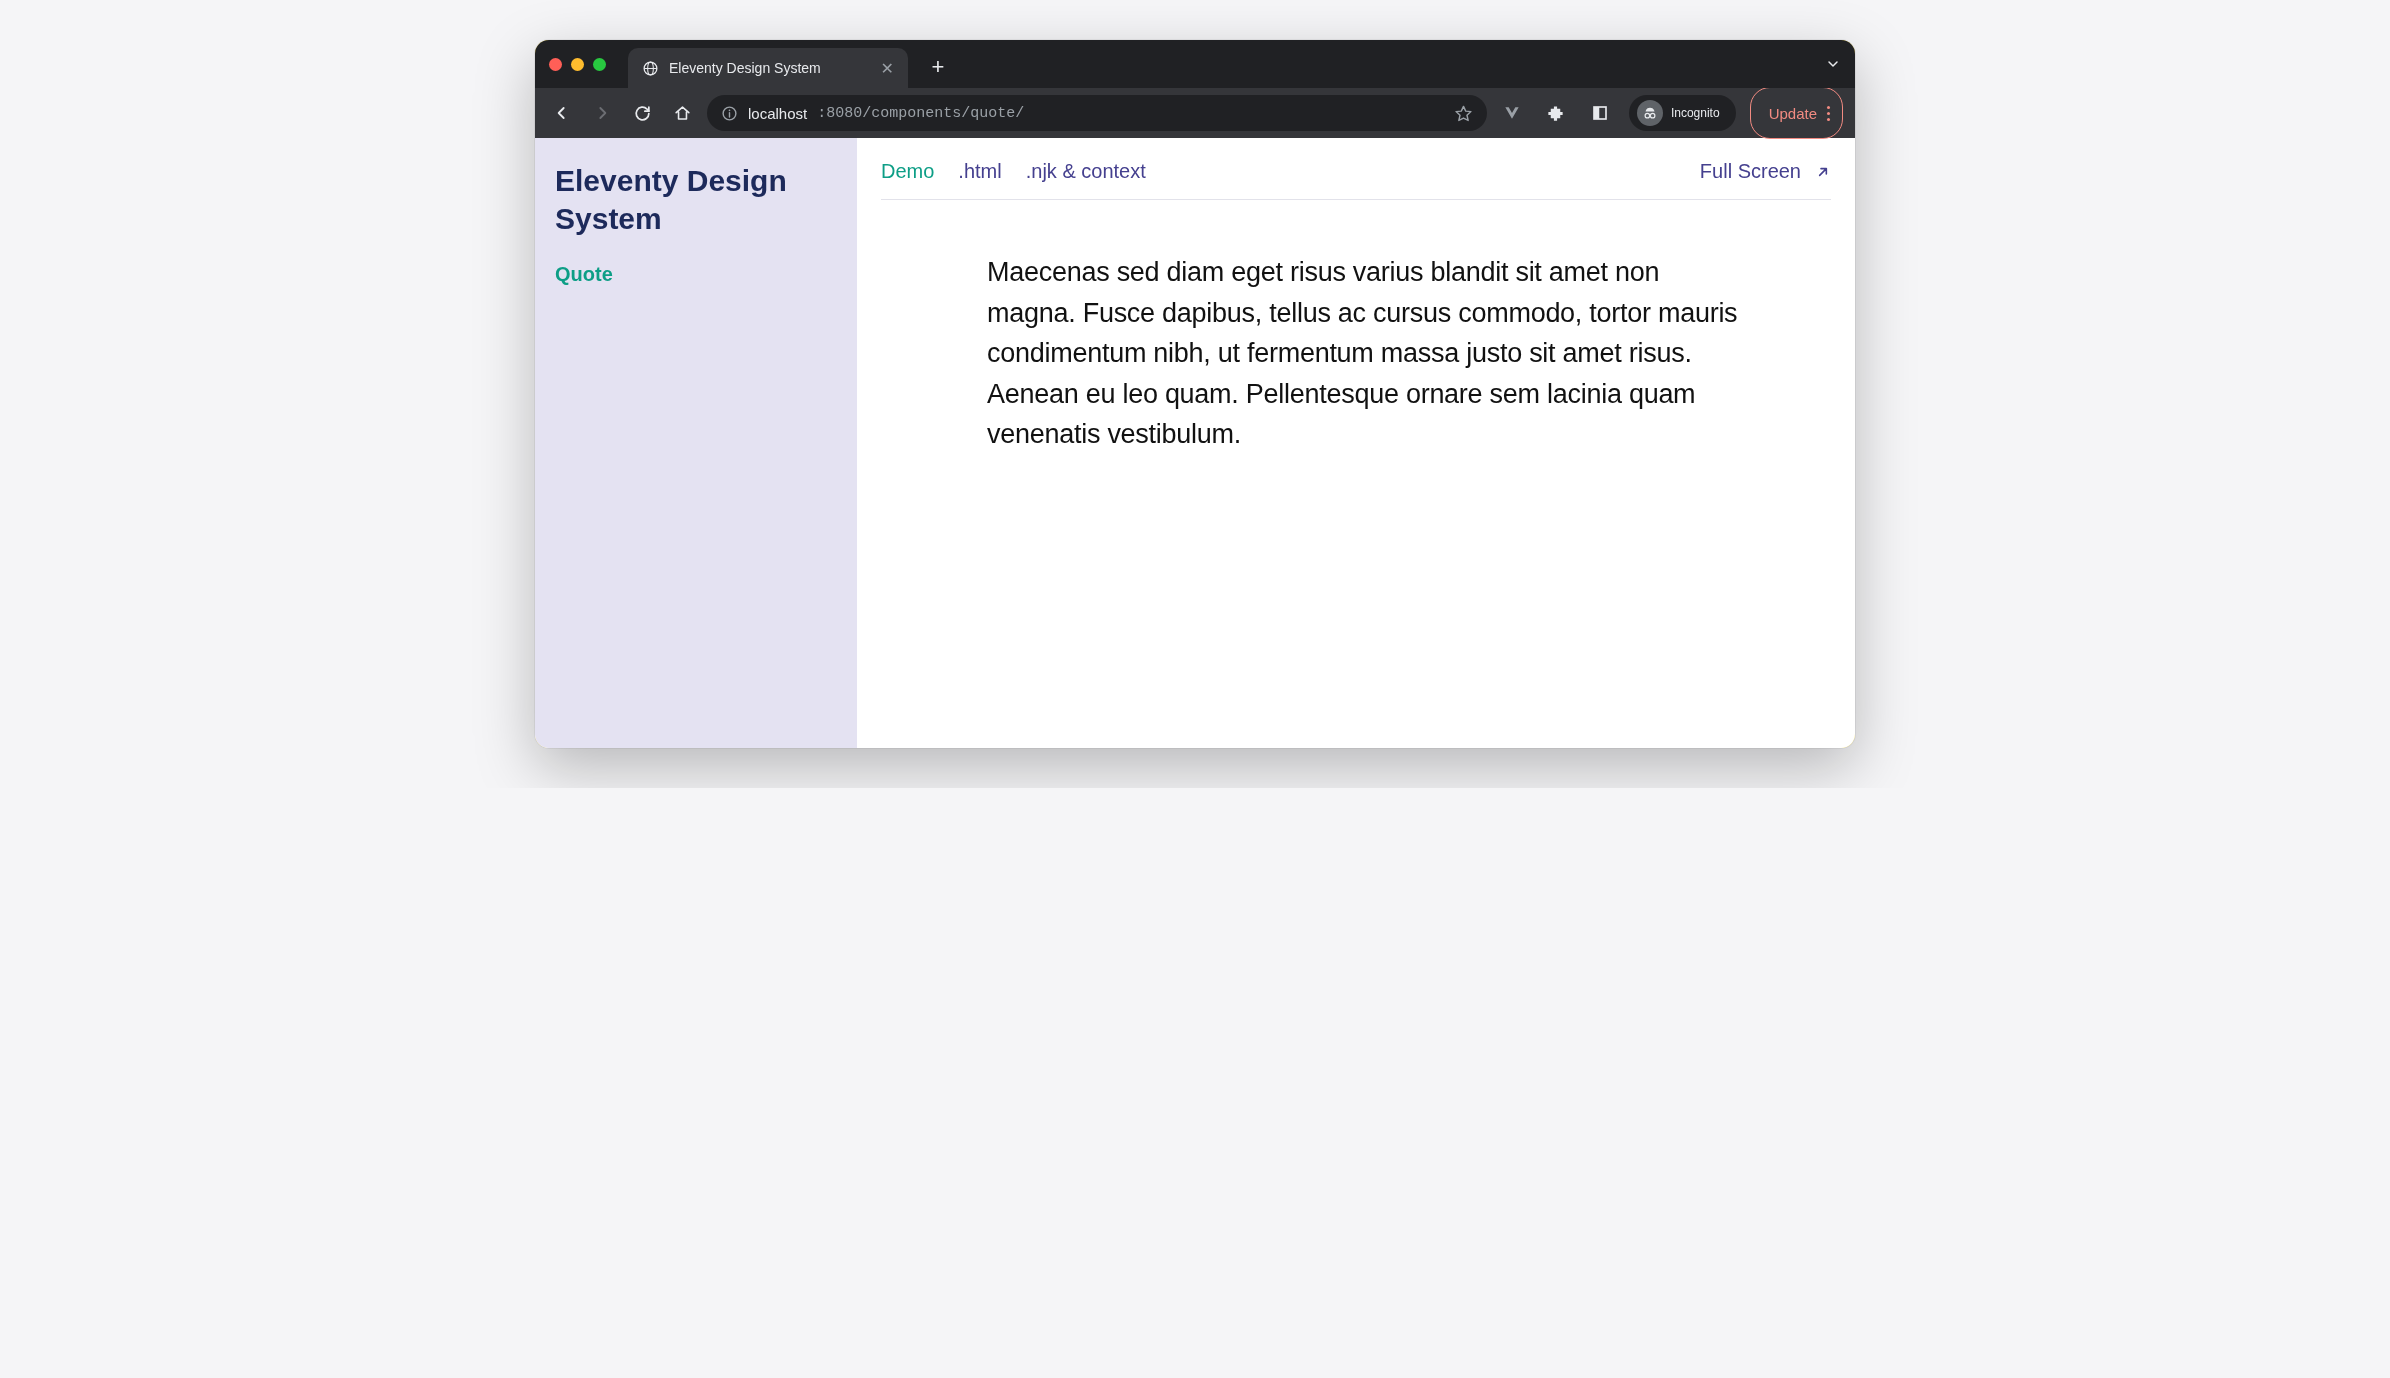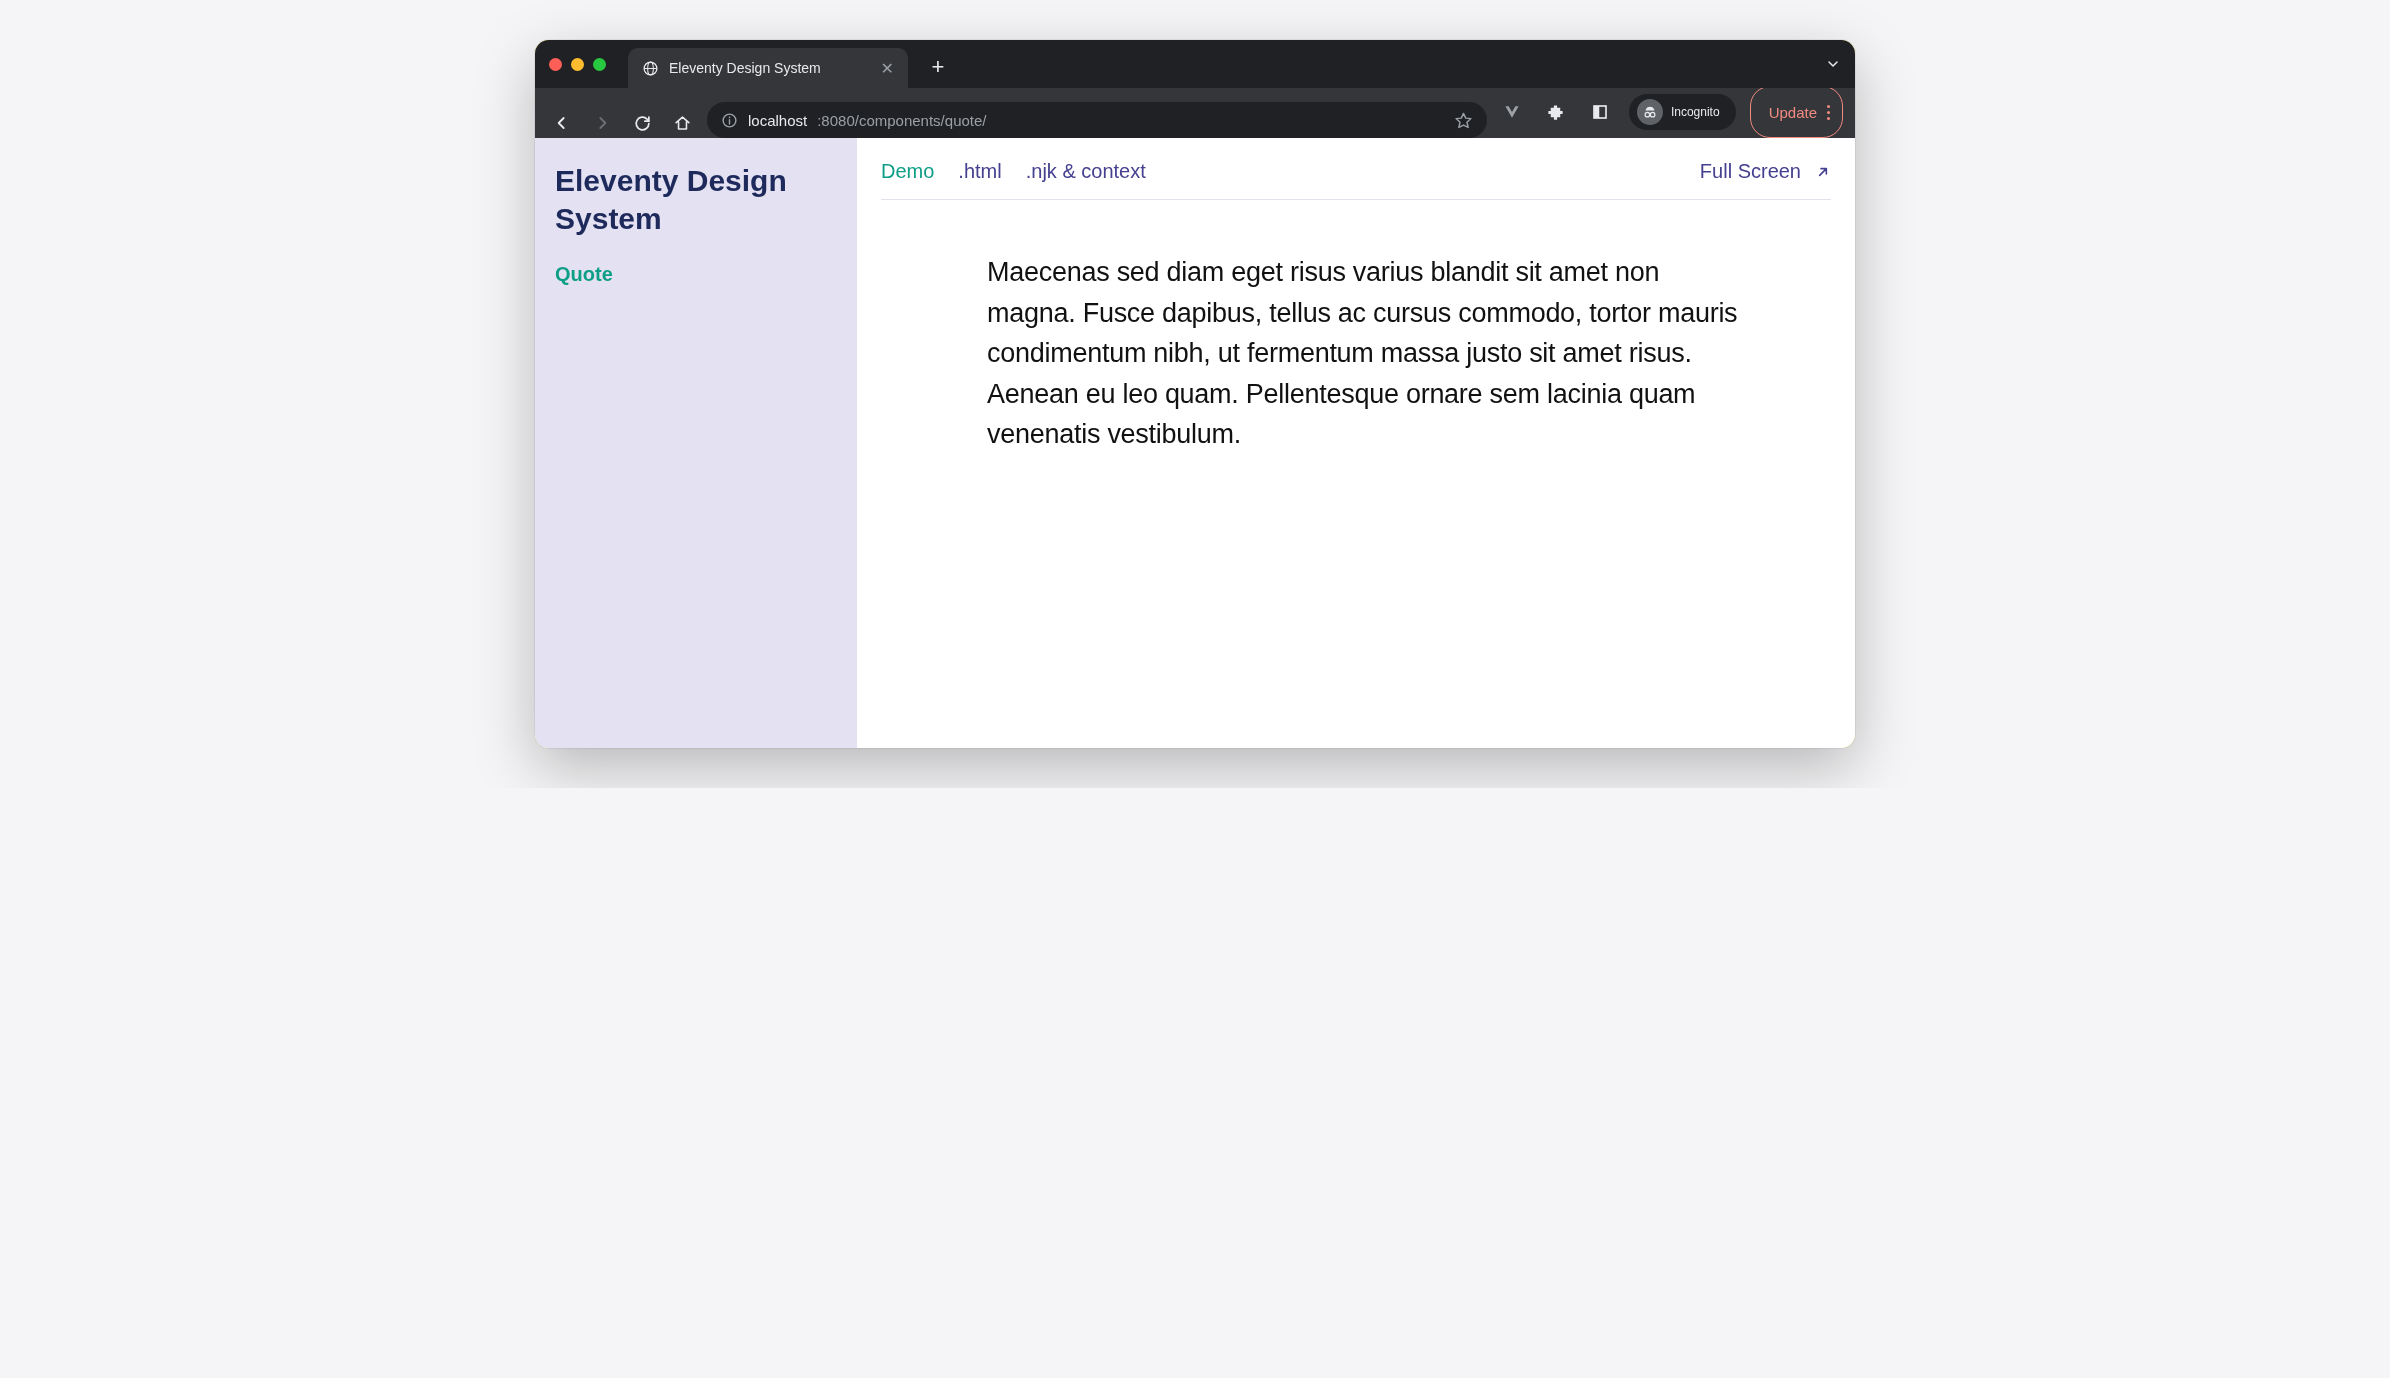--- a/index.html
+++ b/index.html
@@ -59,21 +59,21 @@
     }
     .titlebar .chev {
       margin-left: auto;
       color: #e8eaed;
     }
     
     .toolbar {
       background: #35363a;
       height: 50px;
       display: flex;
-      align-items: flex-end;
+      align-items: center;
       padding: 0 12px;
       gap: 10px;
     }
     .tb-btn {
       width: 30px; height: 30px;
       display: flex; align-items: center; justify-content: center;
       color: #e8eaed;
       cursor: pointer;
     }
     .tb-btn.dim { color: #6b6d72; }
@@ -82,21 +82,21 @@
       background: #202124;
       border-radius: 20px;
       height: 36px;
       display: flex;
       align-items: center;
       padding: 0 14px;
       gap: 10px;
       color: #e8eaed;
       font-size: 15px;
     }
-    .urlbar .dim { color: #9aa0a6; }
+    .urlbar .dim { color: #9aa0a6; font-family: Liberation Mono, monospace; }
     .urlbar .star { margin-left: auto; color: #9aa0a6; }
     .right-icons { display: flex; align-items: center; gap: 14px; color: #e8eaed; }
     .incog-chip {
       display: flex; align-items: center; gap: 8px;
       background: #202124;
       border-radius: 20px;
       height: 36px;
       padding: 0 16px 0 8px;
       color: #e8eaed;
       font-size: 12px;

